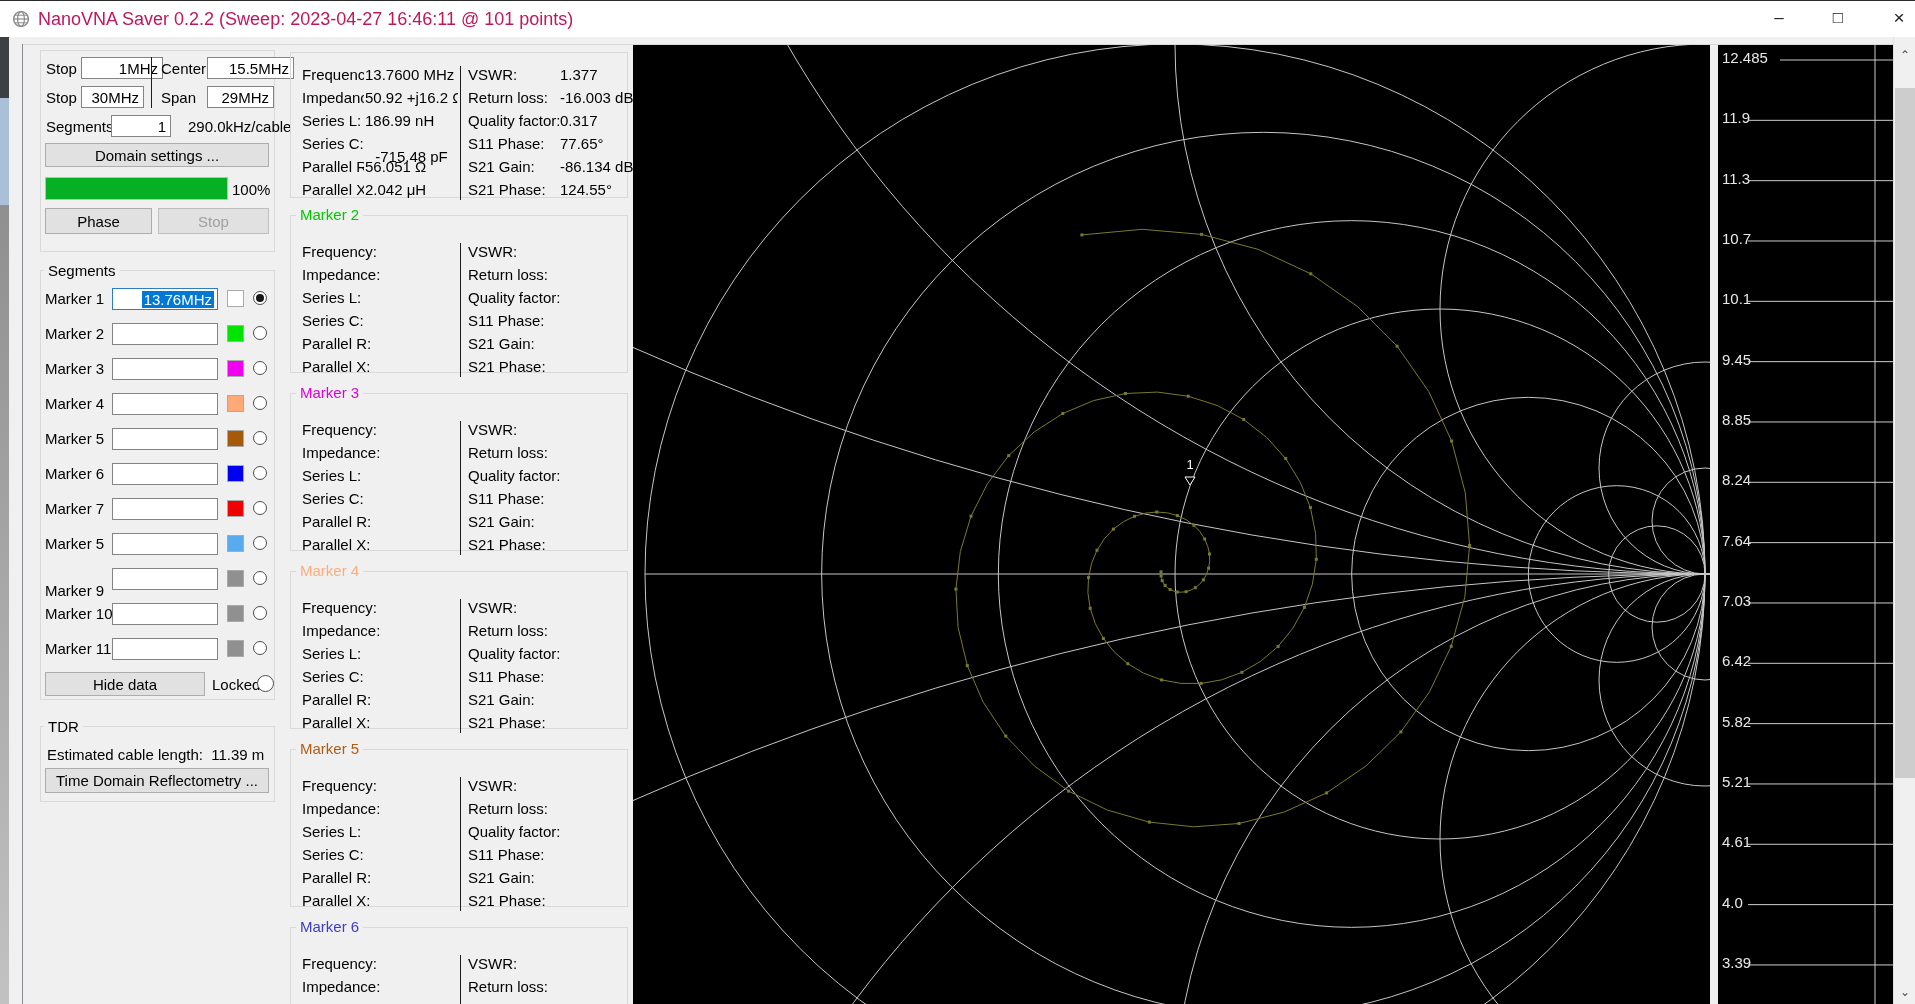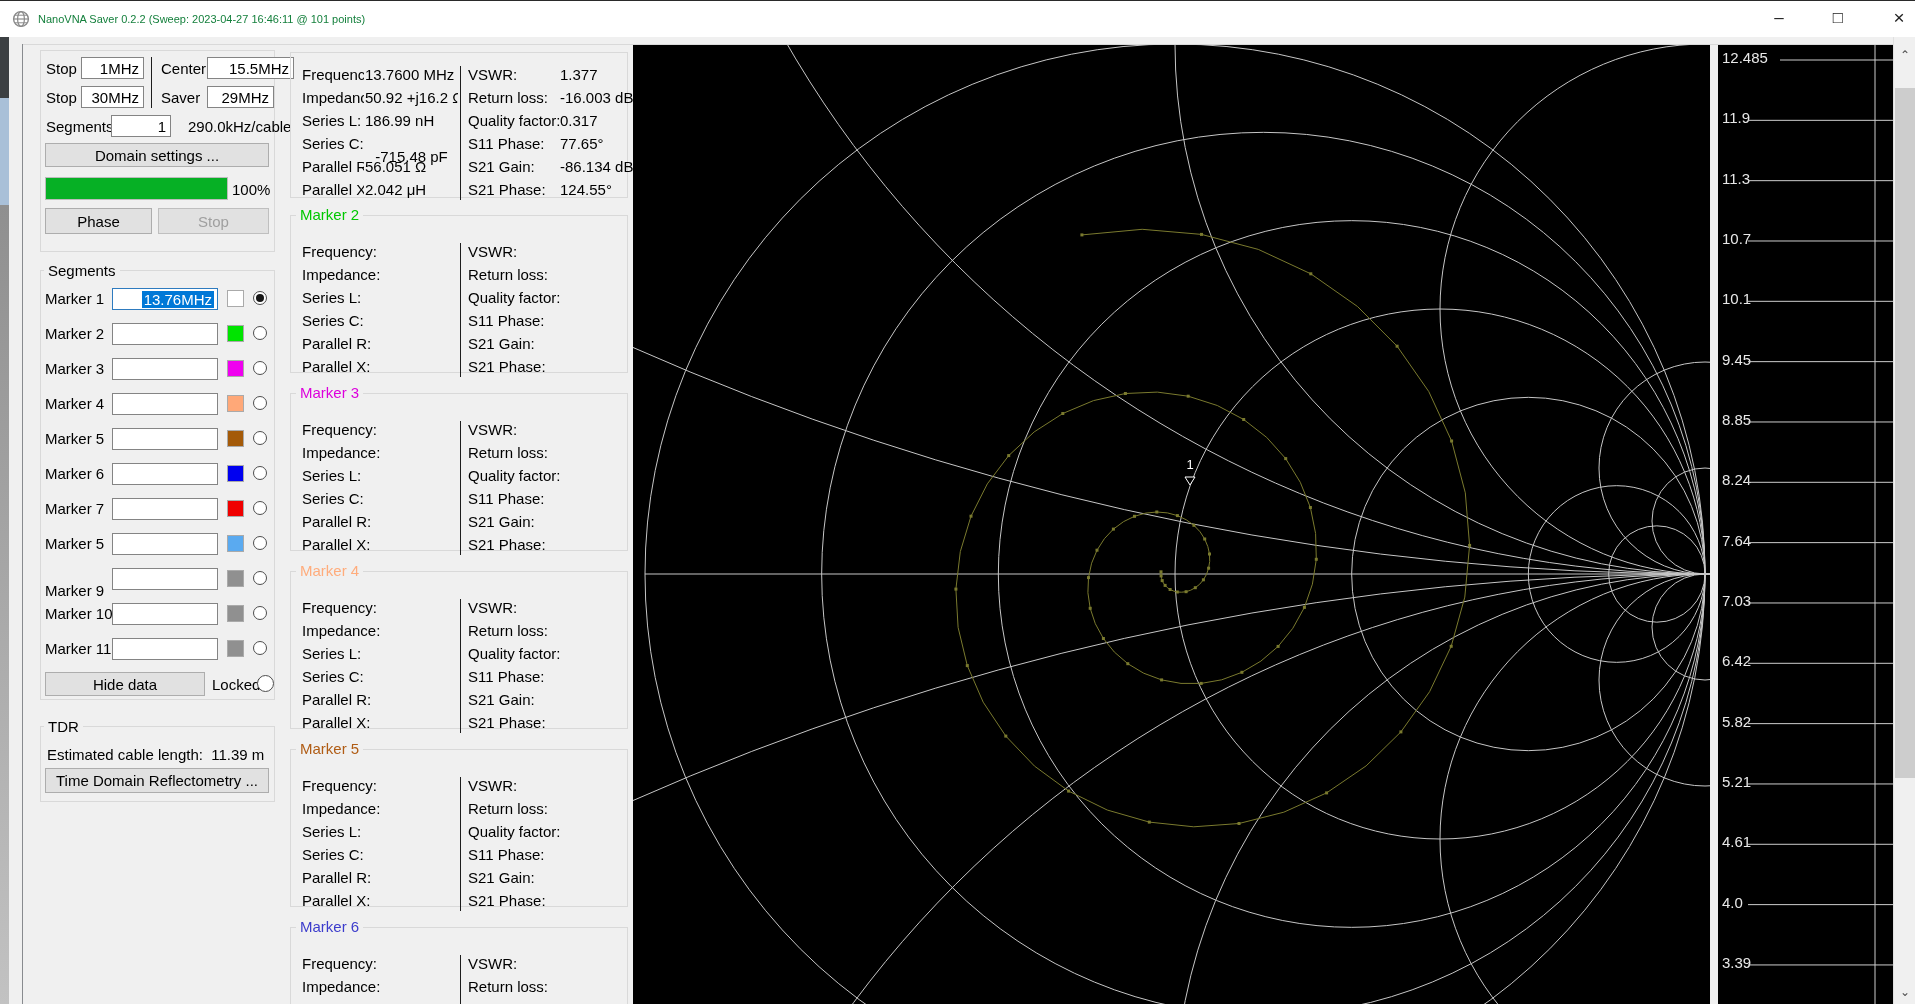--- a/index.html
+++ b/index.html
@@ -3,21 +3,21 @@
 <meta charset="utf-8">
 <style>
   html,body{margin:0;padding:0;background:#555;}
   #screen{position:relative;width:1915px;height:1004px;background:#f0f0f0;overflow:hidden;
           font-family:"Liberation Sans",sans-serif;font-size:15px;color:#000;}
   .abs{position:absolute;}
   
   .titlebar{position:absolute;left:0;top:0;width:1915px;height:37px;background:#ffffff;
             border-top:1px solid #2a2a2a;box-sizing:border-box;display:flex;align-items:center;}
   .app-icon{margin-left:12px;width:18px;height:18px;flex:0 0 auto;}
-  .title-text{margin-left:8px;font-size:11px;color:#15803d;}
+  .title-text{margin-left:8px;font-size:18px;color:#be185d;}
   .winbtn{position:absolute;top:0;width:46px;height:36px;display:flex;align-items:center;justify-content:center;
           font-size:17px;color:#222;}
   
   .gbox{position:absolute;border:1px solid #d9d9d9;box-sizing:border-box;}
   .gbox-title{position:absolute;background:#f0f0f0;padding:0 4px;font-size:15px;white-space:nowrap;}
   
   .inp{position:absolute;background:#fff;border:1px solid #848484;box-sizing:border-box;height:22px;
        font-family:"Liberation Sans",sans-serif;font-size:15px;text-align:right;padding:0 4px;}
   .btn{position:absolute;background:#e1e1e1;border:1px solid #adadad;box-sizing:border-box;
        display:flex;align-items:center;justify-content:center;font-size:15px;}
@@ -68,27 +68,27 @@
   </div>
   <div class="winbtn" style="left:1756px;">–</div>
   <div class="winbtn" style="left:1815px;">□</div>
   <div class="winbtn" style="left:1876px;font-size:19px;">×</div>
 
   <div class="vline" style="left:22px;top:44px;height:960px;"></div>
   <div class="hline" style="left:23px;top:44px;width:1870px;"></div>
 
   <div class="gbox" style="left:40px;top:50px;width:235px;height:202px;"></div>
   <span class="lbl" style="left:46px;top:60px;">Stop</span>
-  <input class="inp" style="left: 81px; top: 57px; width: 63px;" value="1MHz">
+  <input class="inp" style="left: 81px; top: 57px; width: 82px;" value="1MHz">
   <div class="vdark" style="left:151px;top:57px;height:51px;"></div>
   <span class="lbl" style="left:161px;top:60px;">Center</span>
   <input class="inp" style="left: 207px; top: 57px; width: 87px;" value="15.5MHz">
   <span class="lbl" style="left:46px;top:89px;">Stop</span>
   <input class="inp" style="left: 81px; top: 86px; width: 63px;" value="30MHz">
-  <span class="lbl" style="left:161px;top:89px;">Saver</span>
+  <span class="lbl" style="left:161px;top:89px;">Span</span>
   <input class="inp" style="left: 207px; top: 86px; width: 67px;" value="29MHz">
   <span class="lbl" style="left:46px;top:118px;">Segments</span>
   <input class="inp" style="left: 111px; top: 115px; width: 60px;" value="1">
   <span class="lbl" style="left:188px;top:118px;">290.0kHz/cable</span>
   <div class="btn" style="left:45px;top:143px;width:224px;height:24px;">Domain settings ...</div>
   <div class="progress" style="left:45px;top:177px;width:183px;height:23px;">
       <div class="fill" style="width:100%;"></div>
     </div>
   <span class="lbl" style="left:232px;top:181px;">100%</span>
   <div class="btn" style="left:45px;top:208px;width:107px;height:26px;">Phase</div>

